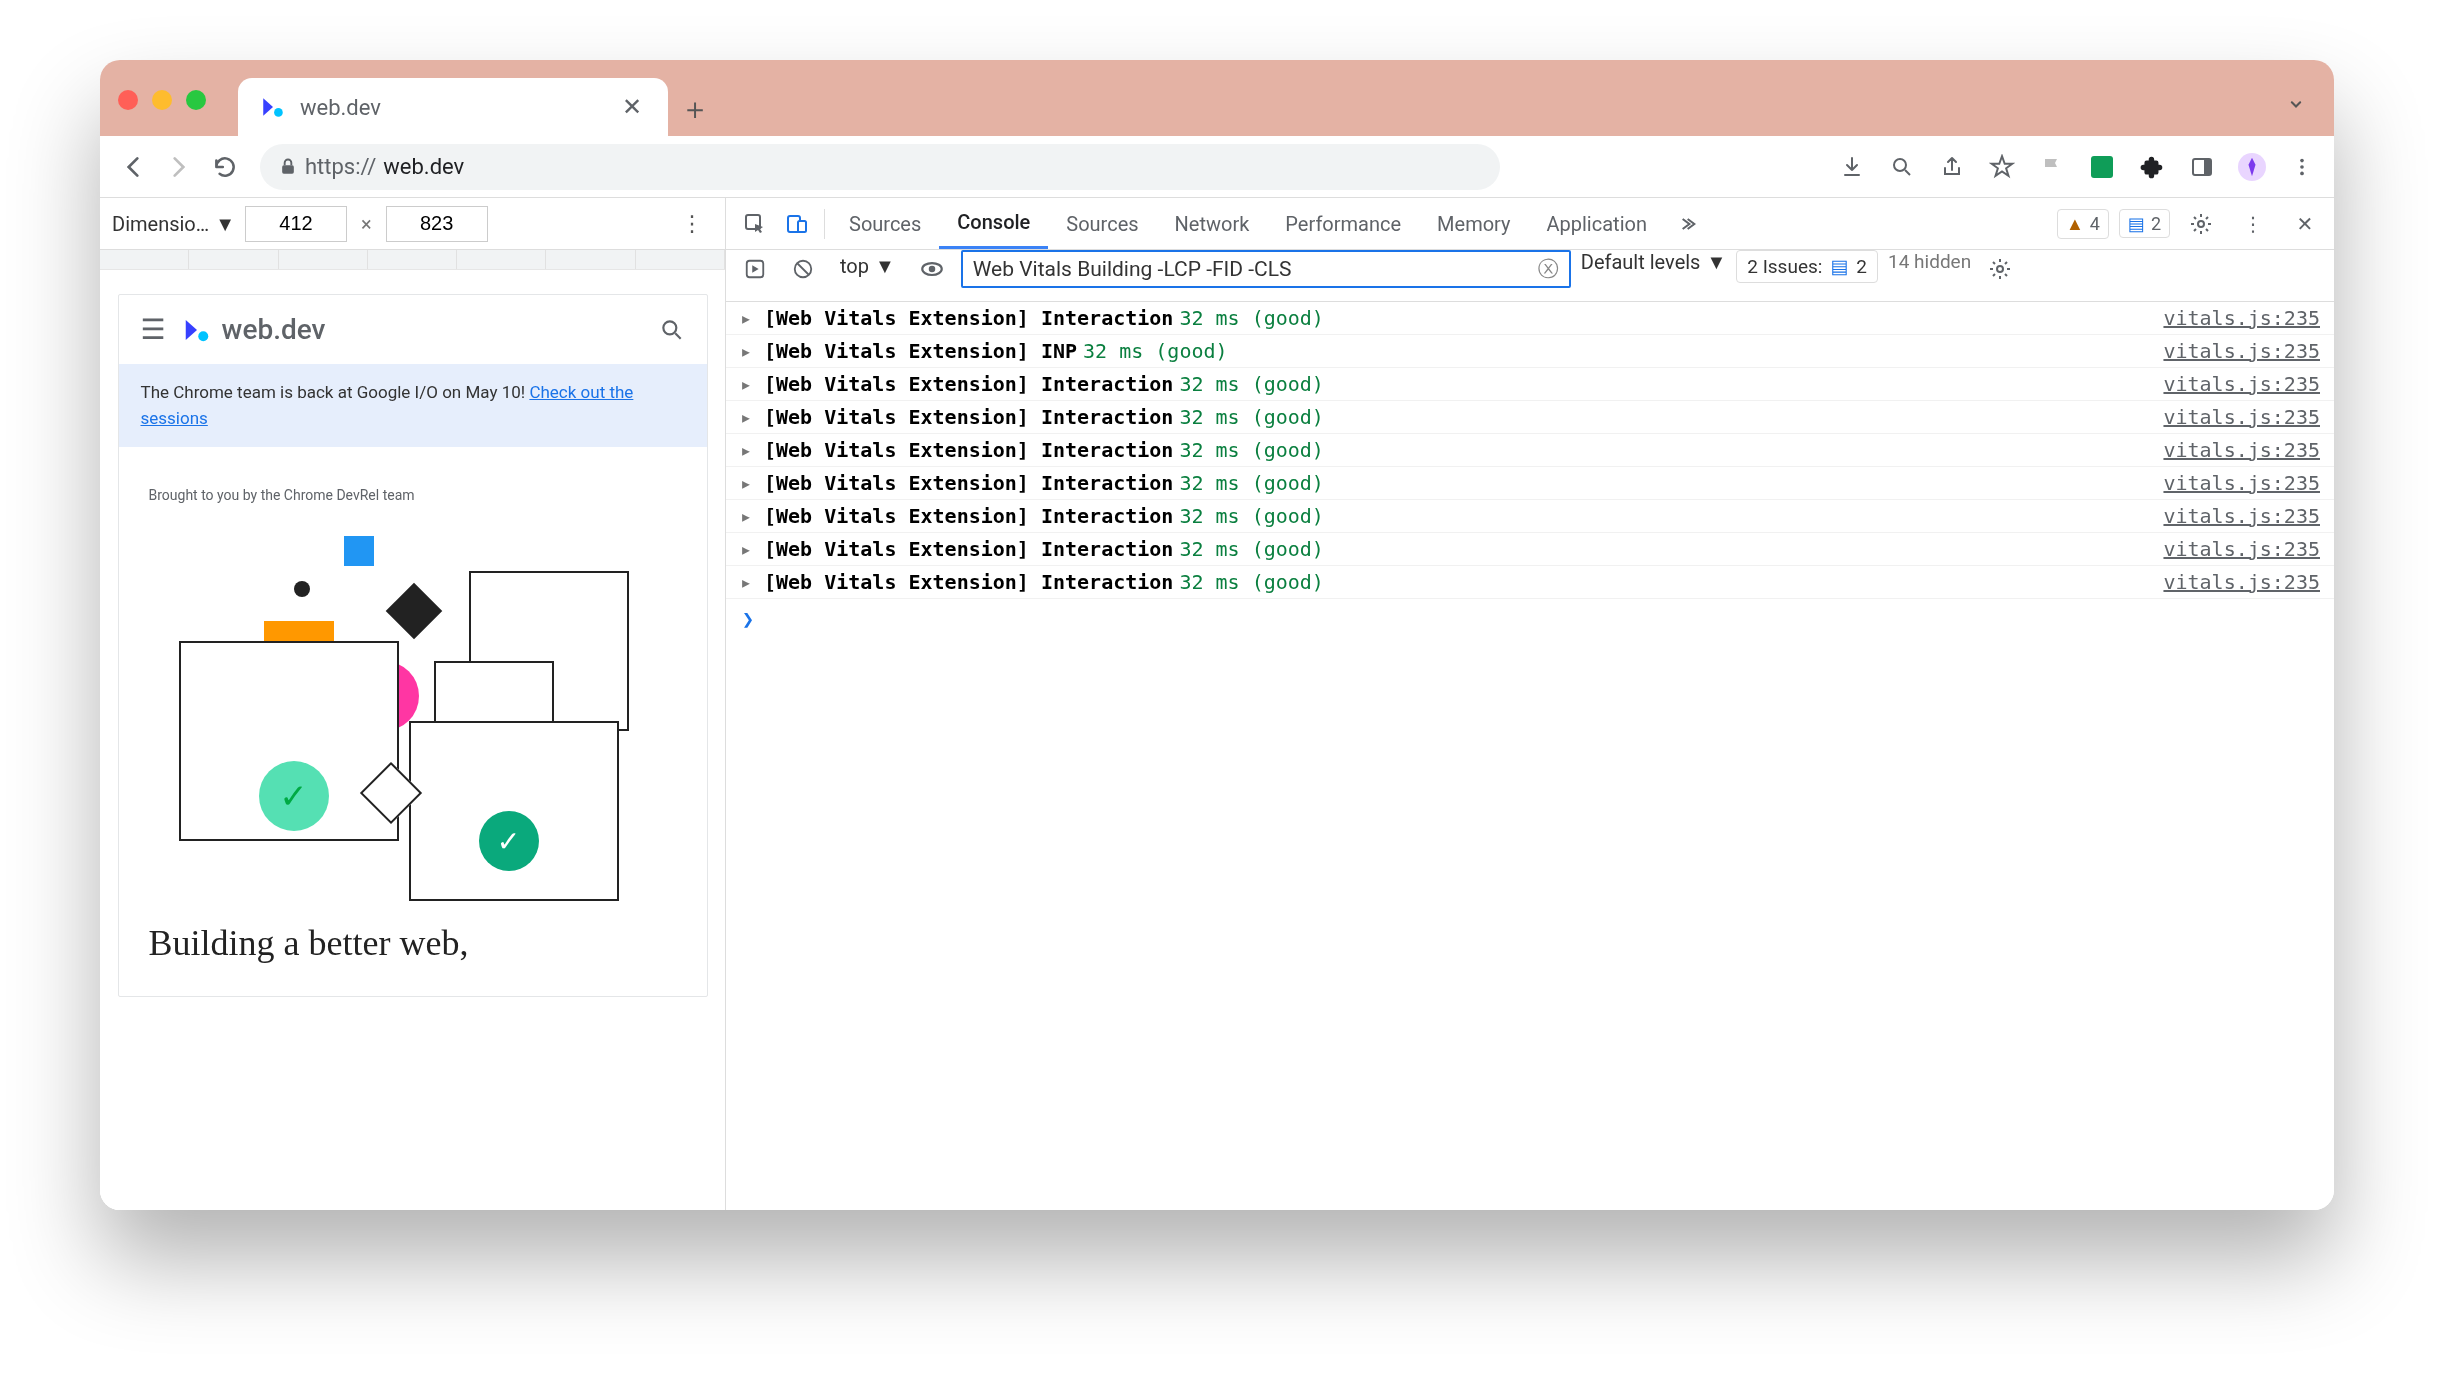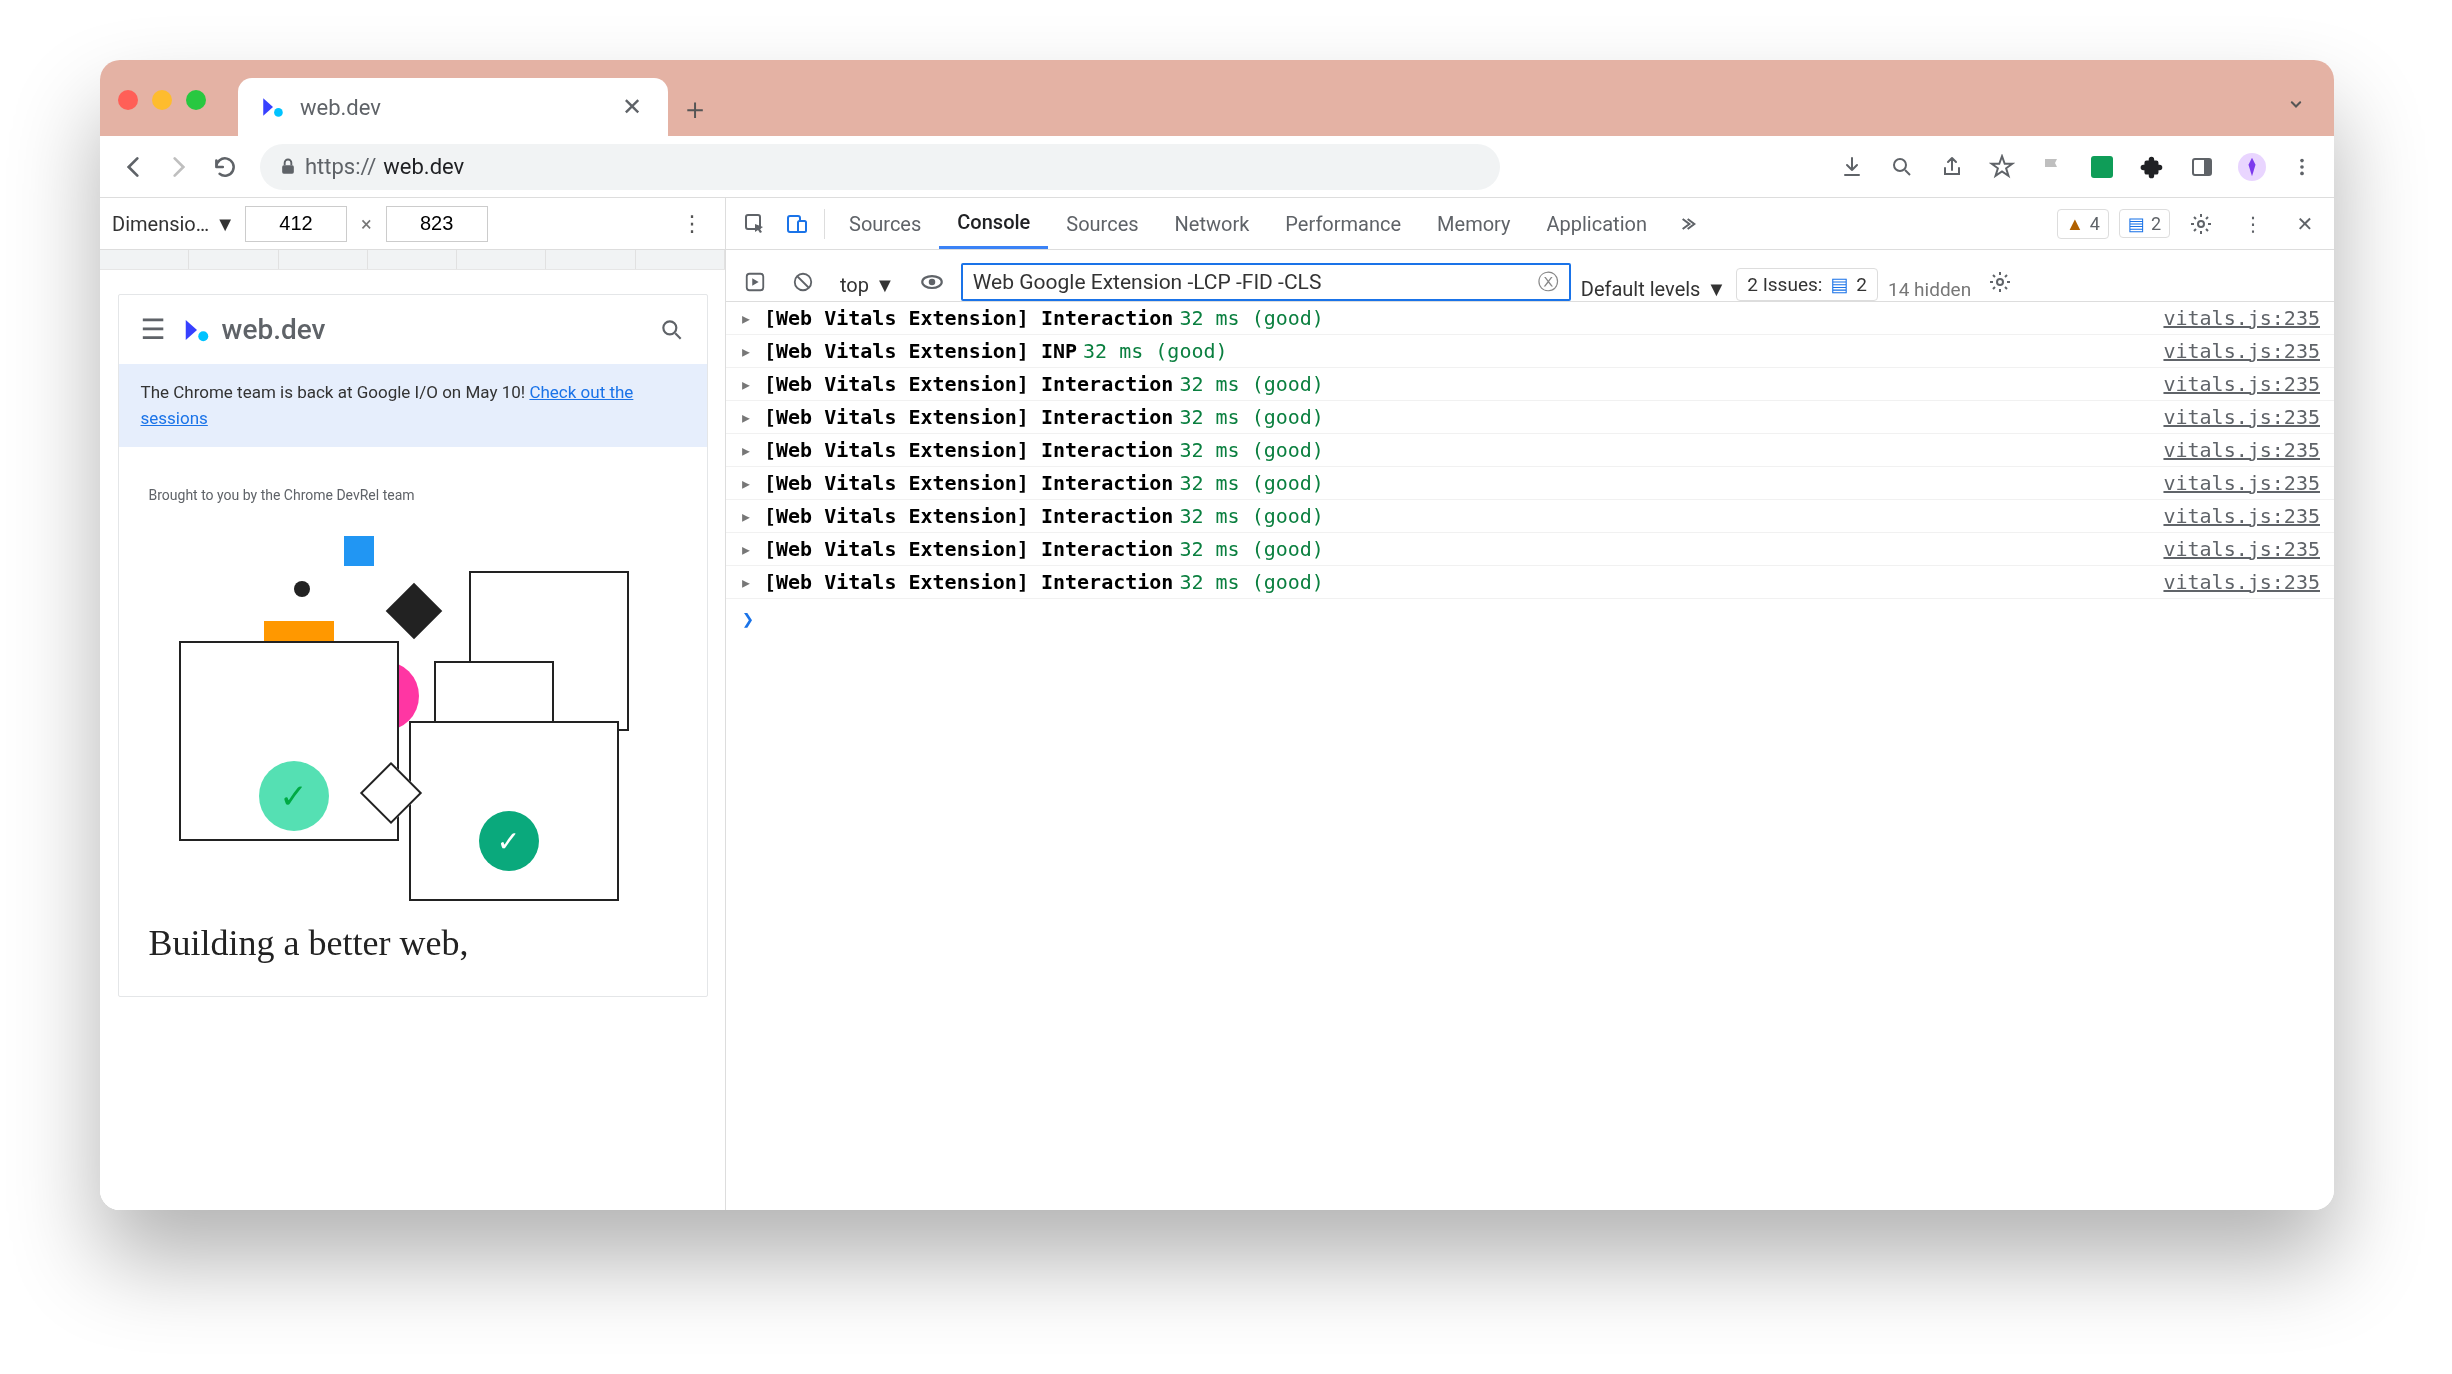--- a/index.html
+++ b/index.html
@@ -185,21 +185,21 @@
     padding:0 18px;height:100%;display:flex;align-items:center;cursor:pointer;
   }
   .dev-tabs .tabitem.active{color:#202124;border-bottom:3px solid #3b82f6;margin-bottom:-1px;font-weight:500}
   .dev-tabs .right{margin-left:auto;display:flex;align-items:center;gap:10px}
   .badge{display:flex;align-items:center;gap:6px;border:1px solid #ddd;border-radius:4px;padding:3px 8px;font-size:18px}
   .badge .warn{color:#b06000}
   .badge .info{color:#1a73e8}
 
   .dev-filterbar{
     height:52px;border-bottom:1px solid #ddd;
-    display:flex;align-items:flex-end;gap:10px;
+    display:flex;align-items:flex-start;gap:10px;
     padding:0 10px;font-size:20px;color:#333;
   }
   .dev-filterbar .ico{width:38px;height:38px;display:flex;align-items:center;justify-content:center;color:#5f6368;cursor:pointer}
   .topctx{
     display:flex;align-items:center;gap:6px;cursor:pointer;
     padding:4px 8px;
   }
   .filterbox{
     flex:0 0 610px;
     height:38px;border:2px solid #1a73e8;border-radius:2px;
@@ -514,21 +514,21 @@
           <span>top</span>
           <span>▼</span>
         </div>
         <div class="ico">
           <svg width="26" height="26" viewBox="0 0 24 24">
               <ellipse cx="12" cy="12" rx="9" ry="5.5" stroke="#5f6368" stroke-width="2" fill="none"></ellipse>
               <circle cx="12" cy="12" r="3" fill="#5f6368"></circle>
             </svg>
         </div>
         <div class="filterbox">
-          <span>Web Google Extension -LCP -FID -CLS</span>
+          <span>Web Vitals Building -LCP -FID -CLS</span>
           <span class="clear">ⓧ</span>
         </div>
         <div class="levels">
           <span>Default levels</span>
           <span>▼</span>
         </div>
         <div class="issues-pill">
           <span>2 Issues:</span>
           <span style="color:#1a73e8">▤</span>
           <span>2</span>

